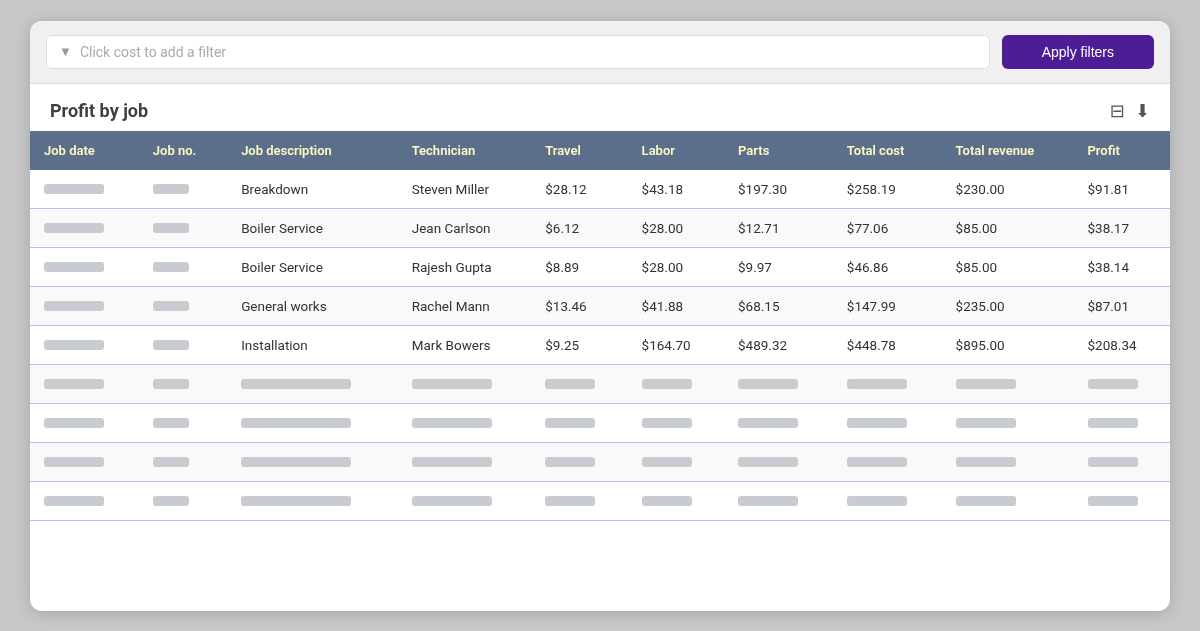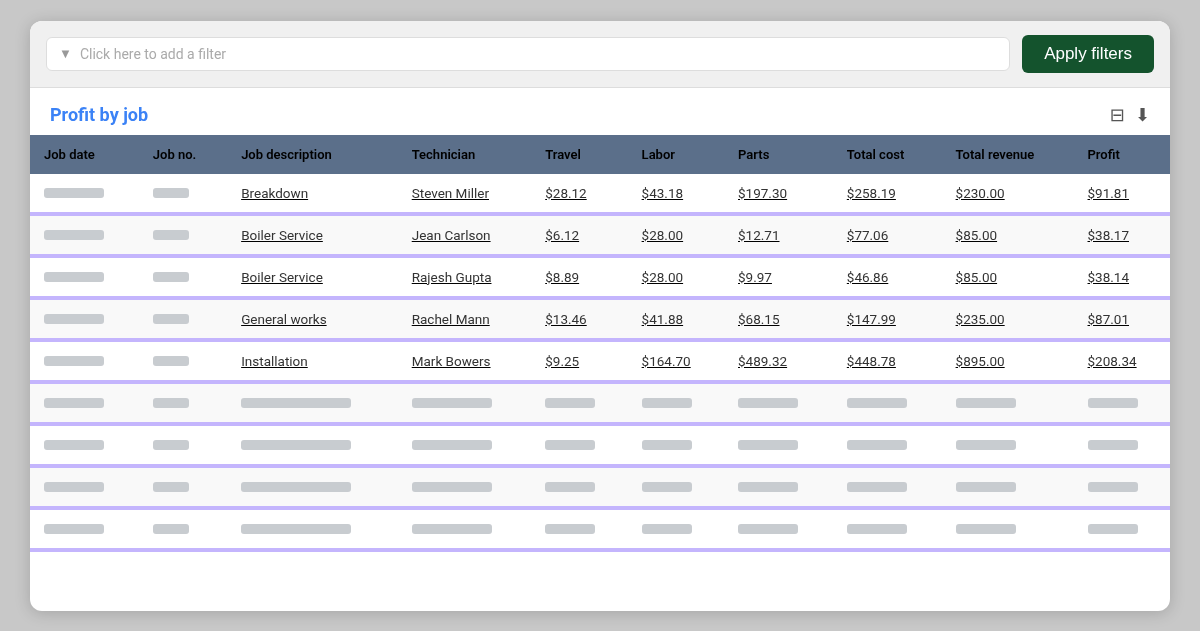--- a/index.html
+++ b/index.html
@@ -40,69 +40,68 @@
     }
     .filter-icon {
       color: #999;
       font-size: 13px;
     }
     .filter-placeholder {
       color: #aaa;
       font-size: 14px;
     }
     .apply-btn {
-      background: #14532d;
+      background: #4c1d95;
       color: #fff;
       border: none;
       border-radius: 6px;
-      padding: 9px 22px;
-      font-size: 17px;
+      padding: 9px 40px;
+      font-size: 14px;
       font-weight: 500;
       cursor: pointer;
       white-space: nowrap;
     }
     .report-header {
       padding: 16px 20px 10px 20px;
       display: flex;
       align-items: center;
       justify-content: space-between;
     }
     .report-title {
       font-size: 18px;
       font-weight: 700;
-      color: #3b82f6;
+      color: #404040;
     }
     .report-actions {
       display: flex;
       gap: 10px;
       align-items: center;
     }
     .report-action-icon {
       color: #555;
       font-size: 18px;
       cursor: pointer;
     }
     table {
       width: 100%;
       border-collapse: collapse;
       font-size: 14px;
     }
     thead tr {
       background: #5b6f8a;
-      color: #000000;
+      color: #fef9c3;
     }
     thead th {
       padding: 12px 14px;
       text-align: left;
       font-weight: 600;
       font-size: 13px;
     }
     tbody tr {
-      border-bottom: 4px solid #c4b5fd;
-      text-decoration: underline;
+      border-bottom: 1px solid #c4b5fd;
     }
     tbody tr:nth-child(even) { background: #f9f9f9; }
     tbody td {
       padding: 11px 14px;
       color: #333;
       font-size: 13.5px;
     }
     .placeholder-bar {
       display: inline-block;
       background: #c8ccd0;
@@ -117,21 +116,21 @@
     .placeholder-md { width: 60px; }
   </style>
 </head>
 <body>
 
 <div class="card">
 
   <div class="filter-bar">
     <div class="filter-input-wrapper">
       <span class="filter-icon">▼</span>
-      <span class="filter-placeholder">Click here to add a filter</span>
+      <span class="filter-placeholder">Click cost to add a filter</span>
     </div>
     <button class="apply-btn">Apply filters</button>
   </div>
 
   <div class="report-header">
     <span class="report-title">Profit by job</span>
     <div class="report-actions">
       <span class="report-action-icon" title="Print">⊟</span>
       <span class="report-action-icon" title="Download">⬇</span>
     </div>

